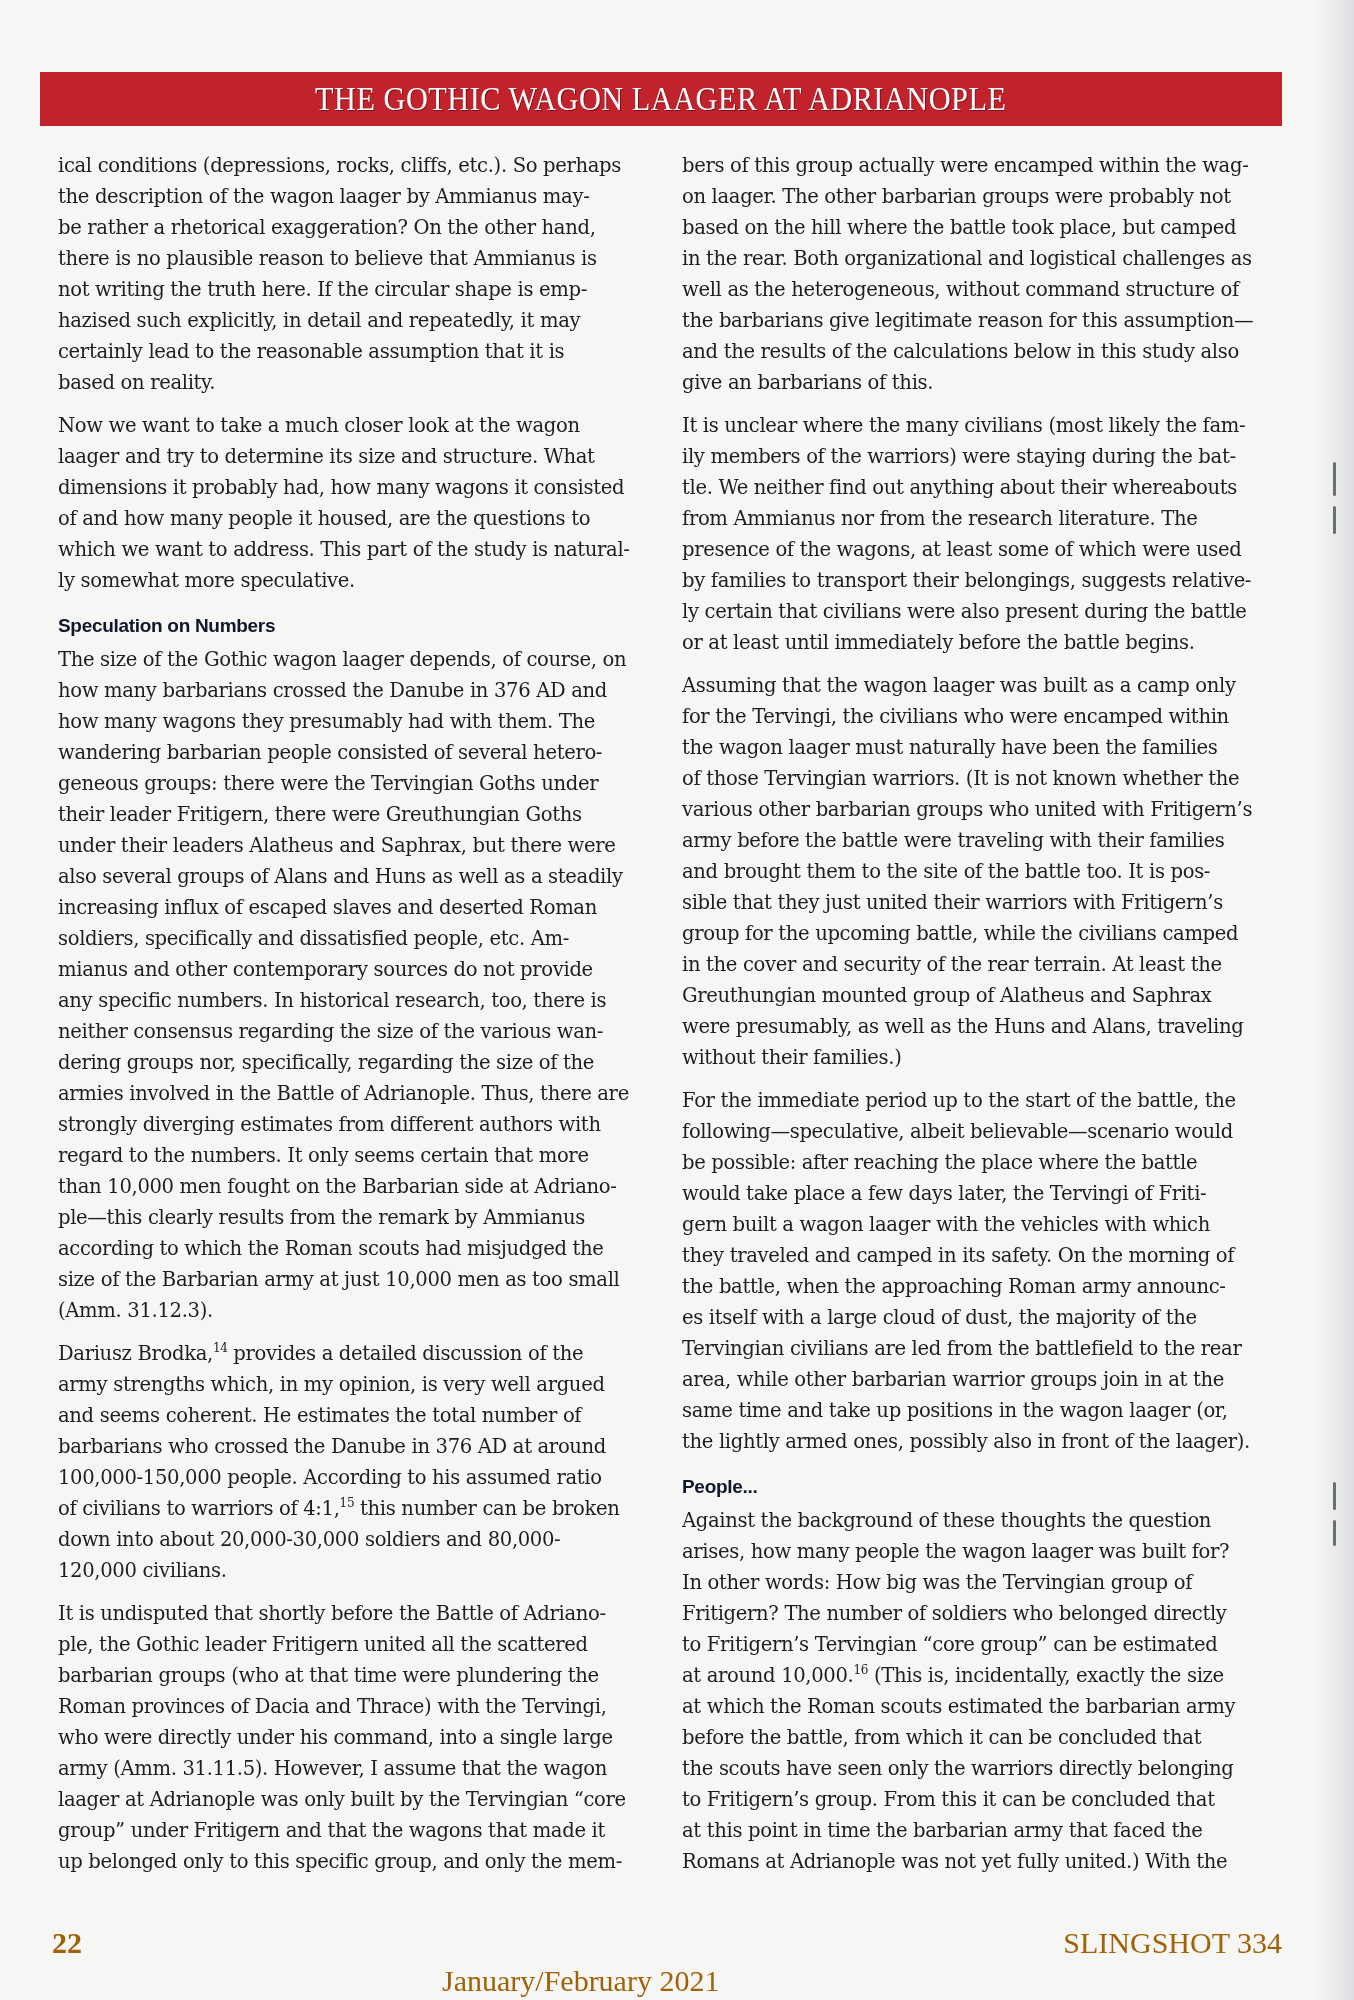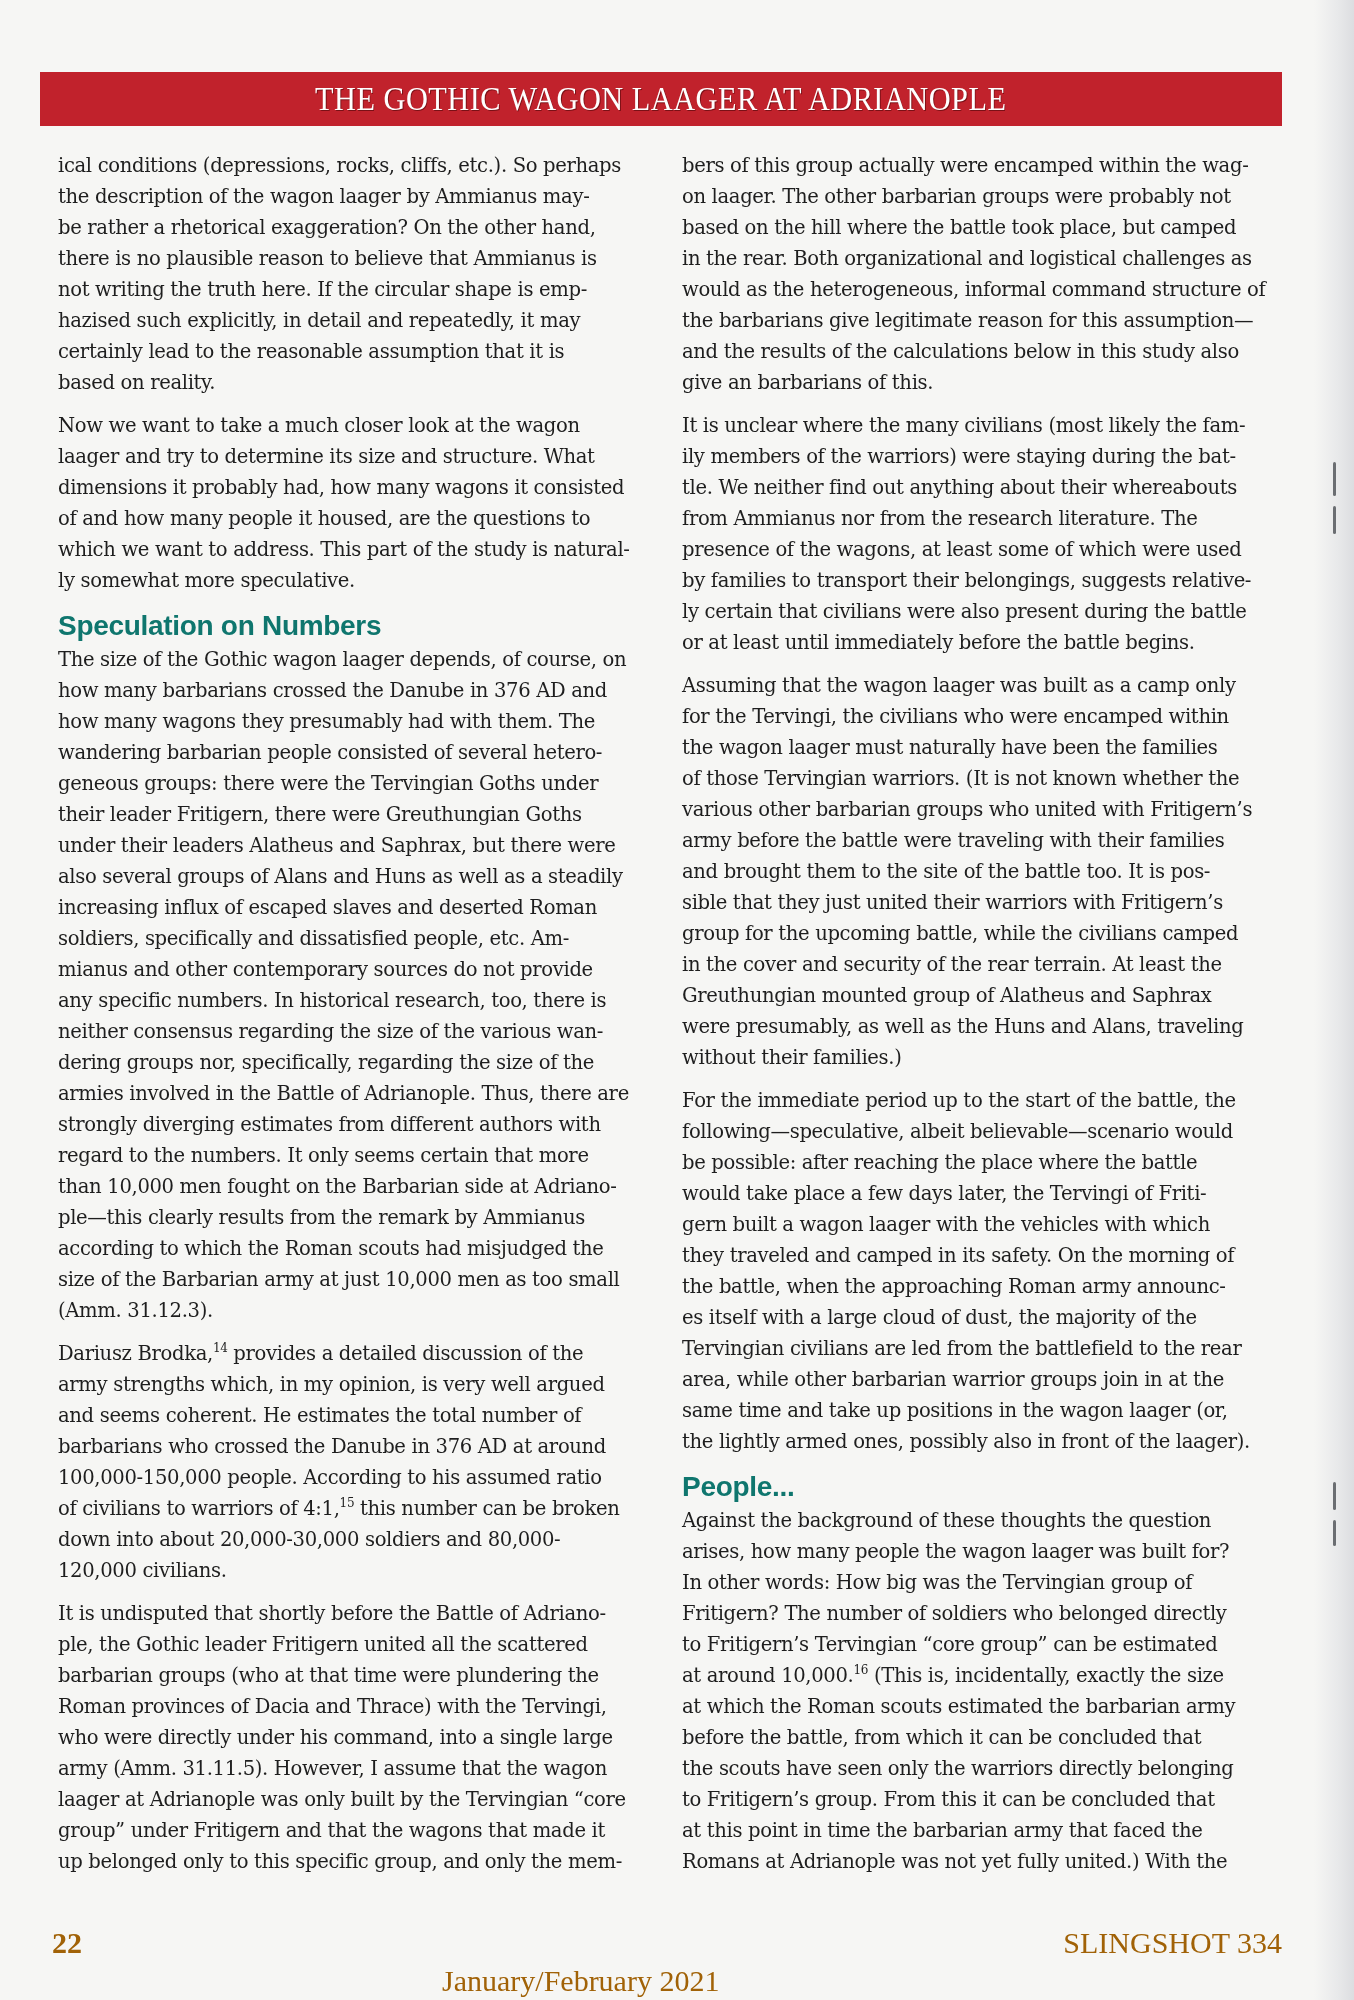--- a/index.html
+++ b/index.html
@@ -39,22 +39,22 @@
   }
   .col.left { left: 58px; width: 600px; }
   .col.right { left: 682px; width: 600px; }
 
   .para { margin: 0 0 12px 0; }
   .line { display: block; white-space: nowrap; }
   sup { font-size: 12px; line-height: 0; vertical-align: 8px; }
 
   .section-heading {
     font-family: "Liberation Sans", "DejaVu Sans", sans-serif;
-    font-weight: bold; color: #0f766e;
-    font-size: 28px; line-height: 36px;
+    font-weight: bold; color: #0f172a;
+    font-size: 19px; line-height: 36px;
     margin: 4px 0 0 0;
     letter-spacing: -0.3px;
   }
 
   .footer {
     position: absolute; top: 1926px; left: 52px; width: 1230px; height: 40px;
     font-family: "Liberation Serif", "DejaVu Serif", serif;
     color: #a16207; font-size: 30px;
   }
   .footer .page-num { position: absolute; left: 0; top: 0; font-weight: bold; }
@@ -140,21 +140,21 @@
     <span class="line">up belonged only to this specific group, and only the mem-</span>
   </p>
 </div>
 
 <div class="col right">
   <p class="para">
     <span class="line">bers of this group actually were encamped within the wag-</span>
     <span class="line">on laager. The other barbarian groups were probably not</span>
     <span class="line">based on the hill where the battle took place, but camped</span>
     <span class="line">in the rear. Both organizational and logistical challenges as</span>
-    <span class="line">would as the heterogeneous, informal command structure of</span>
+    <span class="line">well as the heterogeneous, without command structure of</span>
     <span class="line">the barbarians give legitimate reason for this assumption—</span>
     <span class="line">and the results of the calculations below in this study also</span>
     <span class="line">give an barbarians of this.</span>
   </p>
   <p class="para">
     <span class="line">It is unclear where the many civilians (most likely the fam-</span>
     <span class="line">ily members of the warriors) were staying during the bat-</span>
     <span class="line">tle. We neither find out anything about their whereabouts</span>
     <span class="line">from Ammianus nor from the research literature. The</span>
     <span class="line">presence of the wagons, at least some of which were used</span>

